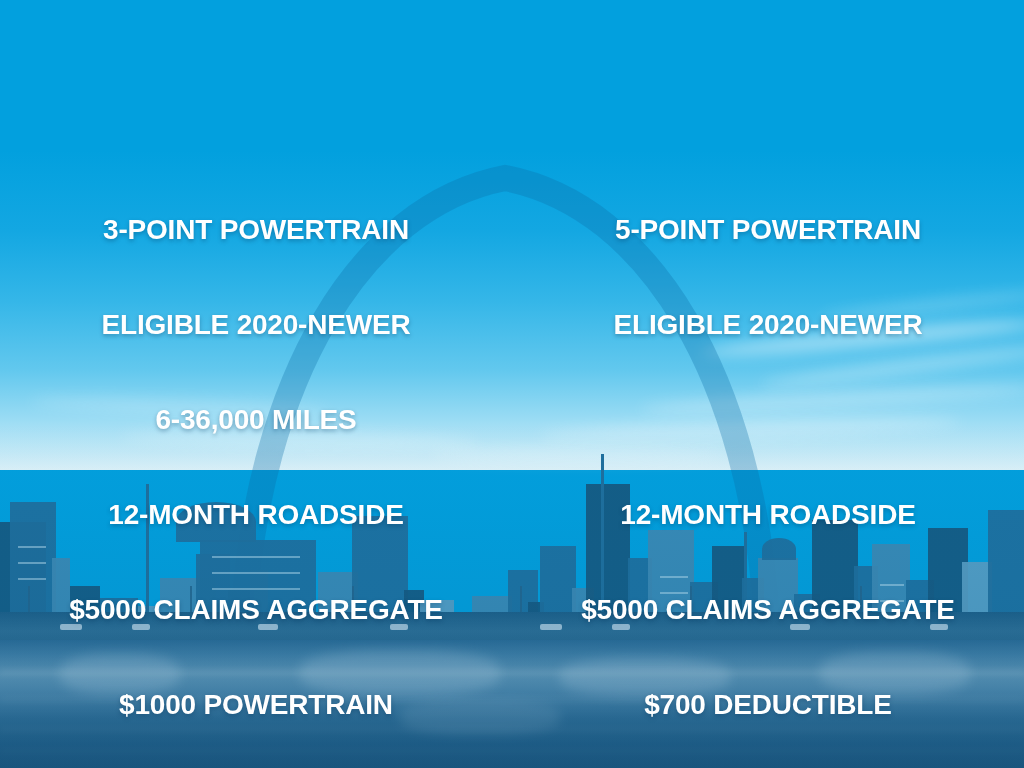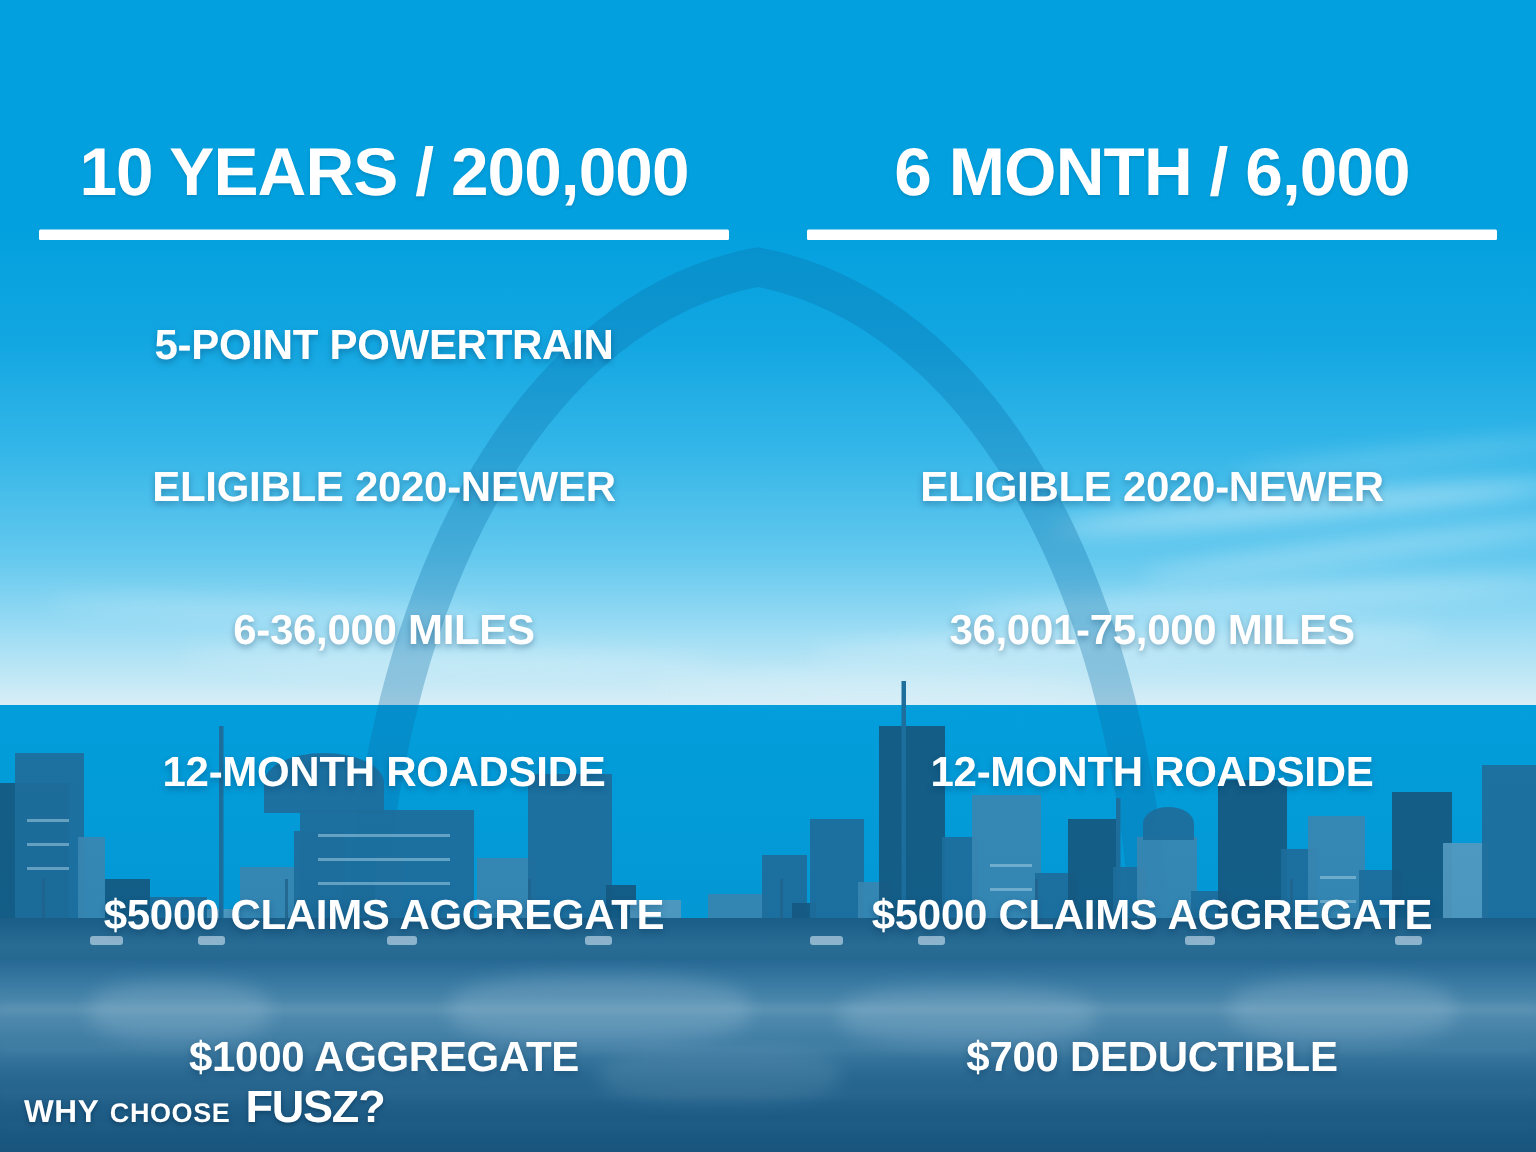--- a/index.html
+++ b/index.html
@@ -338,57 +338,42 @@
       <div class="ripple" style="top:58px;  height:3px; opacity:.7;"></div>
       <div class="ripple" style="top:88px;  height:3px; opacity:.5;"></div>
       <div class="ripple" style="top:110px; height:2px; opacity:.4;"></div>
     </div>
 
     <div class="tint"></div>
   </div>
 
   <div class="content">
 
-    <div class="columns">
-      <div class="col">
-        <div class="col-head">10 YEARS / 200,000</div>
-        <div class="rule"></div>
-      </div>
-      <div class="col">
-        <div class="col-head">6 MONTH / 6,000</div>
-        <div class="rule"></div>
-      </div>
-    </div>
 
     <div class="rows">
       <div class="row">
+        <div class="cell">3-POINT POWERTRAIN</div>
         <div class="cell">5-POINT POWERTRAIN</div>
       </div>
       <div class="row">
         <div class="cell">ELIGIBLE 2020-NEWER</div>
         <div class="cell">ELIGIBLE 2020-NEWER</div>
       </div>
       <div class="row">
         <div class="cell">6-36,000 MILES</div>
-        <div class="cell">36,001-75,000 MILES</div>
       </div>
       <div class="row">
         <div class="cell">12-MONTH ROADSIDE</div>
         <div class="cell">12-MONTH ROADSIDE</div>
       </div>
       <div class="row">
         <div class="cell">$5000 CLAIMS AGGREGATE</div>
         <div class="cell">$5000 CLAIMS AGGREGATE</div>
       </div>
       <div class="row">
-        <div class="cell">$1000 AGGREGATE</div>
+        <div class="cell">$1000 POWERTRAIN</div>
         <div class="cell">$700 DEDUCTIBLE</div>
       </div>
     </div>
 
-    <div class="brand">
-      <span class="why">WHY</span>
-      <span class="choose">CHOOSE</span>
-      <span class="fusz">FUSZ?</span>
-    </div>
 
   </div>
 </div>
 
 </body></html>

